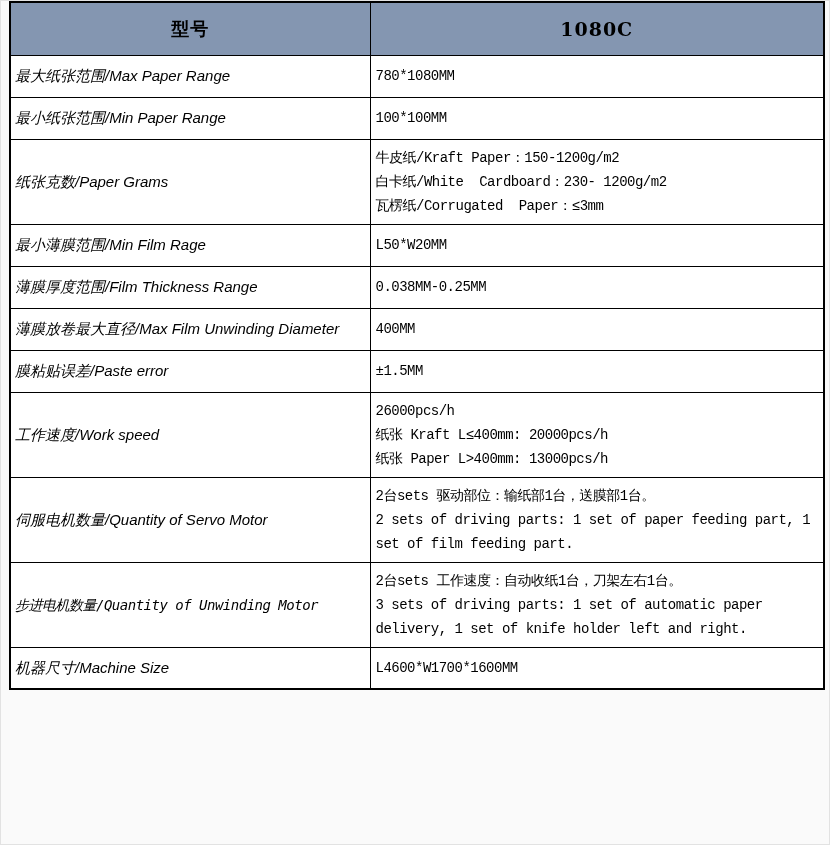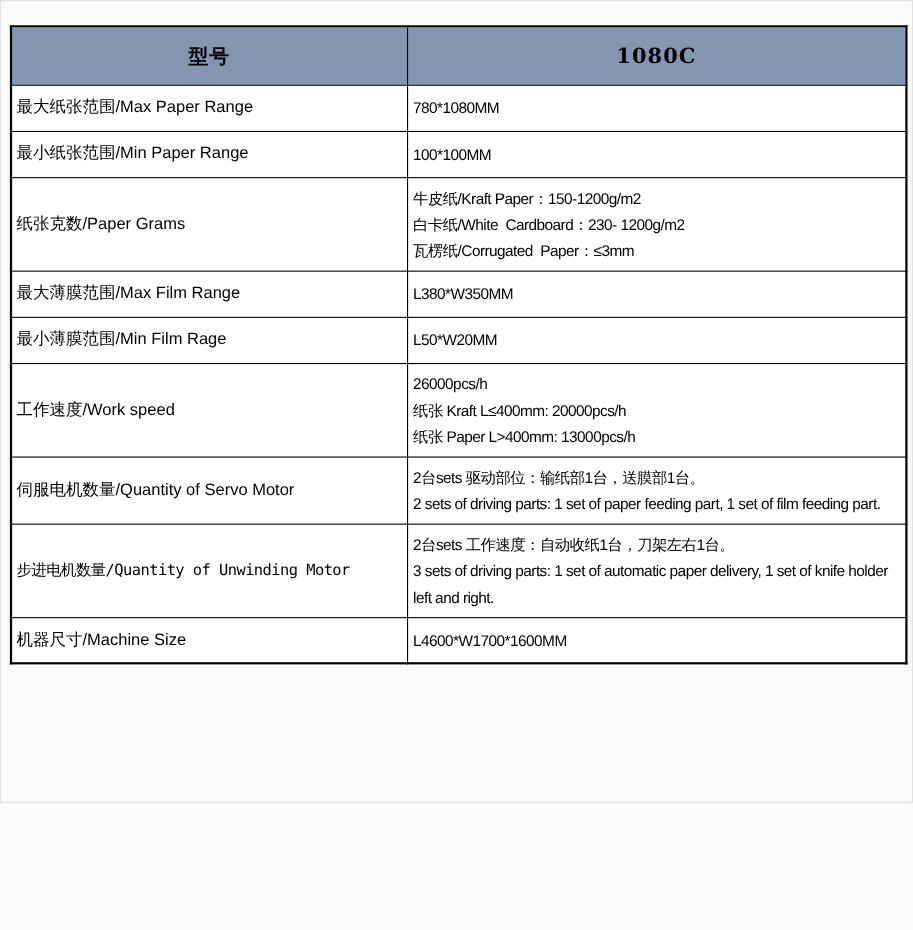--- a/index.html
+++ b/index.html
@@ -11,22 +11,22 @@
   }
   * { box-sizing: border-box; }
   html, body {
     margin: 0; padding: 0;
     width: 830px; height: 845px;
     background: var(--page-bg);
     font-family: "Liberation Sans", sans-serif;
     color: var(--text);
   }
   .page {
-    width: 830px; height: 730px;
-    padding: 22px 8px 12px 8px;
+    width: 830px; height: 845px;
+    padding: 0 8px 12px 8px;
     border: 1px solid #e2e2e2;
   }
   table.spec {
     border-collapse: collapse;
     width: 814px;
     table-layout: fixed;
     background: var(--cell-bg);
     border: 2px solid var(--border);
   }
   table.spec th, table.spec td {
@@ -44,28 +44,29 @@
   }
   th.header-model-value {
     font-family: "DejaVu Serif", "Liberation Serif", serif;
     font-size: 19px;
   }
   td { height: 42px; }
   td.label {
     font-size: 15px;
     padding: 5px 2px 5px 4px;
     line-height: 20px;
+    font-style: italic;
   }
   td.label.mono {
     font-family: "DejaVu Sans Mono", "Liberation Mono", monospace;
     font-size: 14px;
     letter-spacing: -0.5px;
   }
   td.value {
-    font-family: Liberation Sans, sans-serif;
+    font-family: Liberation Mono, monospace;
     font-size: 14px;
     letter-spacing: -0.5px;
     padding: 6px 6px 6px 5px;
   }
   .vline {
     white-space: pre-wrap;
     line-height: 24px;
   }
 </style>
 </head>
@@ -98,29 +99,41 @@
         </tr>
         <tr>
           <td class="label">纸张克数/Paper Grams</td>
           <td class="value">
             <div class="vline">牛皮纸/Kraft Paper：150-1200g/m2</div>
             <div class="vline">白卡纸/White  Cardboard：230- 1200g/m2</div>
             <div class="vline">瓦楞纸/Corrugated  Paper：≤3mm</div>
           </td>
         </tr>
         <tr>
-          <td class="label">最大薄膜范围/Max Film Range</td>
+          <td class="label">最小薄膜范围/Min Film Rage</td>
           <td class="value">
-            <div class="vline">L380*W350MM</div>
+            <div class="vline">L50*W20MM</div>
           </td>
         </tr>
         <tr>
-          <td class="label">最小薄膜范围/Min Film Rage</td>
+          <td class="label">薄膜厚度范围/Film Thickness Range</td>
           <td class="value">
-            <div class="vline">L50*W20MM</div>
+            <div class="vline">0.038MM-0.25MM</div>
+          </td>
+        </tr>
+        <tr>
+          <td class="label">薄膜放卷最大直径/Max Film Unwinding Diameter</td>
+          <td class="value">
+            <div class="vline">400MM</div>
+          </td>
+        </tr>
+        <tr>
+          <td class="label">膜粘贴误差/Paste error</td>
+          <td class="value">
+            <div class="vline">±1.5MM</div>
           </td>
         </tr>
         <tr>
           <td class="label">工作速度/Work speed</td>
           <td class="value">
             <div class="vline">26000pcs/h</div>
             <div class="vline">纸张 Kraft L≤400mm: 20000pcs/h</div>
             <div class="vline">纸张 Paper L&gt;400mm: 13000pcs/h</div>
           </td>
         </tr>

